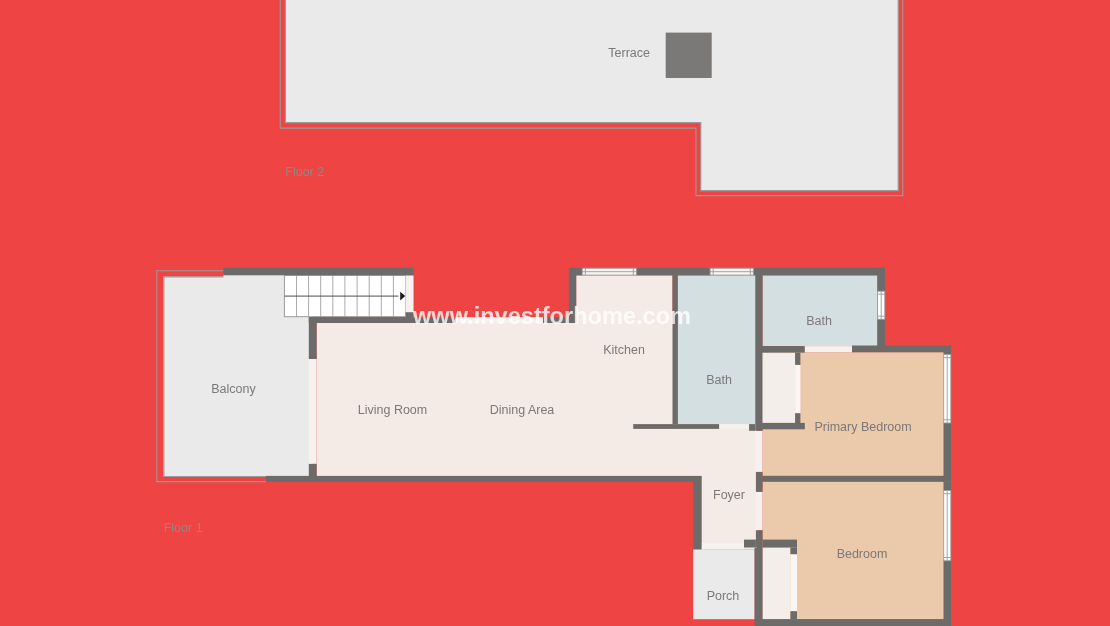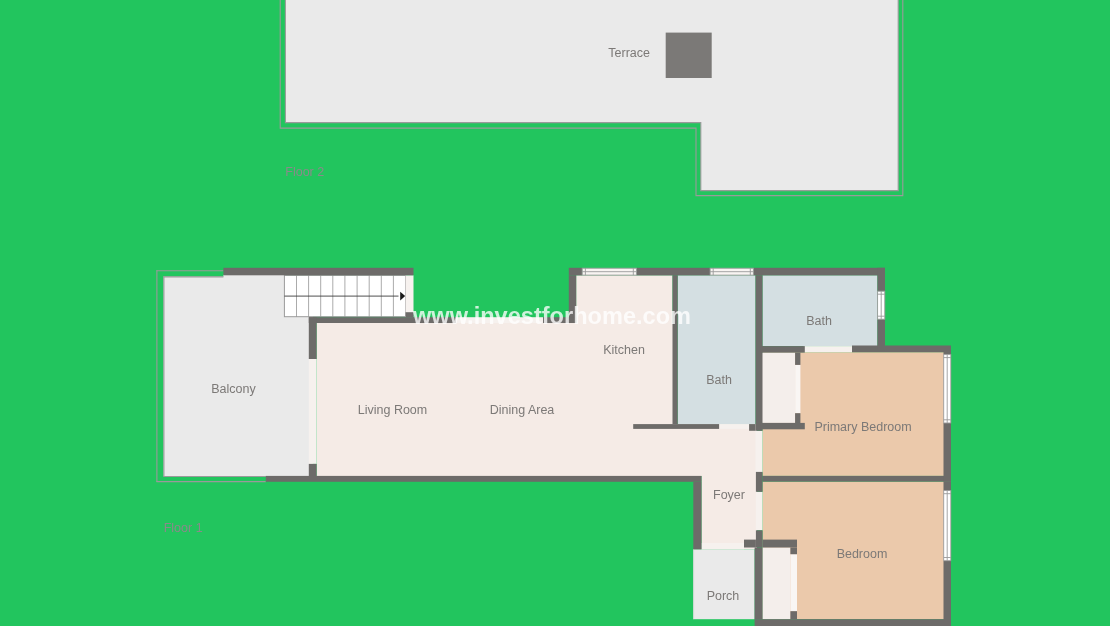--- a/index.html
+++ b/index.html
@@ -1,16 +1,16 @@
 <!DOCTYPE html>
 <html><head>
 <meta charset="utf-8">
 <style>
   html,body{margin:0;padding:0;background:#ffffff;}
-  .page{position:relative;width:1110px;height:626px;background:#22c55e;overflow:hidden;
+  .page{position:relative;width:1110px;height:626px;background:#ef4444;overflow:hidden;
         font-family:"Liberation Sans", sans-serif;}
   svg{position:absolute;left:0;top:0;}
   text{font-family:"Liberation Sans", sans-serif;}
 </style>
 </head>
 <body>
 <div class="page">
 <svg width="1110" height="626" viewBox="0 0 1110 626">
 
 <path d="M285.4,0 L285.4,122.6 L700.8,122.6 L700.8,190.6 L898.2,190.6 L898.2,0 Z" fill="#eaeaea" stroke="none"></path>

